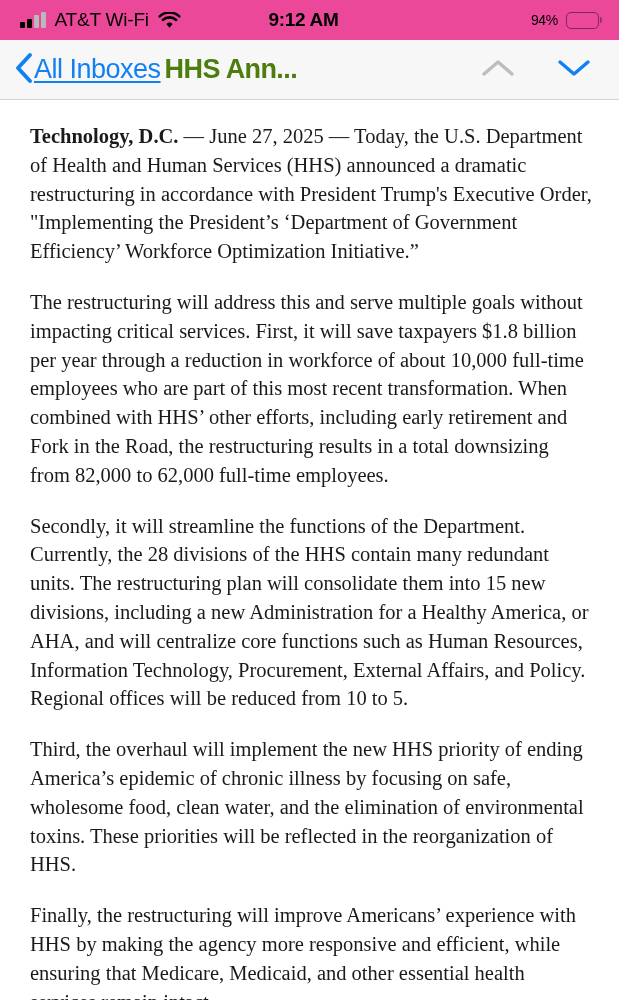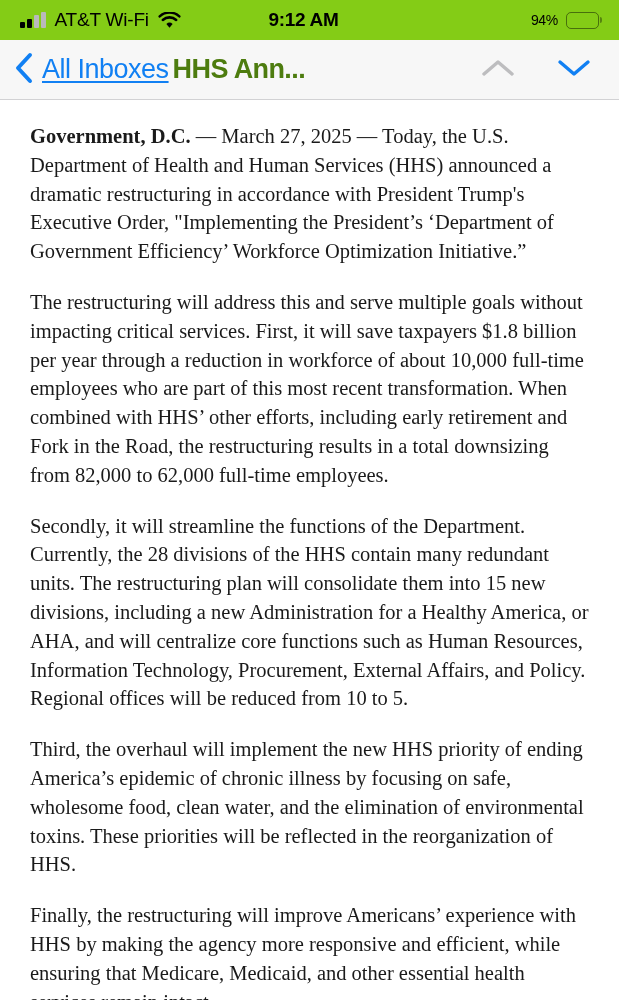--- a/index.html
+++ b/index.html
@@ -7,21 +7,21 @@
     width:619px; height:1000px;
     background:#ffffff;
     font-family:"Liberation Sans", sans-serif;
     overflow:hidden;
   }
 
   
   .status-bar{
     position:relative;
     height:40px;
-    background:#84cc16;
+    background:#ec4899;
     display:flex;
     align-items:center;
     padding:16px 20px;
   }
   .status-left{
     display:flex;
     align-items:center;
     gap:9px;
   }
   .signal-bars{
@@ -92,21 +92,21 @@
     height:60px;
     background:#f7f7f7;
     border-bottom:1px solid #d2d2d4;
     display:flex;
     align-items:center;
     padding:0 14px 0 14px;
   }
   .nav-back{
     display:flex;
     align-items:center;
-    gap:8px;
+    gap:0;
     cursor:pointer;
     min-width:0;
   }
   .chev-back{ width:20px; height:32px; flex:none; }
   .back-label{
     font-size:27px;
     color:#1180f3;
     text-decoration:underline;
     text-underline-offset:3px;
     text-decoration-thickness:2px;
@@ -205,19 +205,19 @@
     <span>
       <svg class="nav-chevron" viewBox="0 0 34 22" aria-hidden="true">
         <path d="M3 5 L17 17 L31 5" stroke="#1180f3" stroke-width="3.4" fill="none" stroke-linecap="round" stroke-linejoin="round"></path>
       </svg>
     </span>
   </div>
 </div>
 
 <div class="message-body">
   <div id="body-slot">
-      <p><b>Government, D.C.</b><span> — March 27, 2025 — Today, the U.S. Department of Health and Human Services (HHS) announced a dramatic restructuring in accordance with President Trump's Executive Order, "Implementing the President’s ‘Department of Government Efficiency’ Workforce Optimization Initiative.”</span></p>
+      <p><b>Technology, D.C.</b><span> — June 27, 2025 — Today, the U.S. Department of Health and Human Services (HHS) announced a dramatic restructuring in accordance with President Trump's Executive Order, "Implementing the President’s ‘Department of Government Efficiency’ Workforce Optimization Initiative.”</span></p>
       <p><span>The restructuring will address this and serve multiple goals without impacting critical services. First, it will save taxpayers $1.8 billion per year through a reduction in workforce of about 10,000 full-time employees who are part of this most recent transformation. When combined with HHS’ other efforts, including early retirement and Fork in the Road, the restructuring results in a total downsizing from 82,000 to 62,000 full-time employees.</span></p>
       <p><span>Secondly, it will streamline the functions of the Department. Currently, the 28 divisions of the HHS contain many redundant units. The restructuring plan will consolidate them into 15 new divisions, including a new Administration for a Healthy America, or AHA, and will centralize core functions such as Human Resources, Information Technology, Procurement, External Affairs, and Policy. Regional offices will be reduced from 10 to 5.</span></p>
       <p><span>Third, the overhaul will implement the new HHS priority of ending America’s epidemic of chronic illness by focusing on safe, wholesome food, clean water, and the elimination of environmental toxins. These priorities will be reflected in the reorganization of HHS.</span></p>
       <p><span>Finally, the restructuring will improve Americans’ experience with HHS by making the agency more responsive and efficient, while ensuring that Medicare, Medicaid, and other essential health services remain intact.</span></p>
     </div>
 </div>
 
 </body></html>

